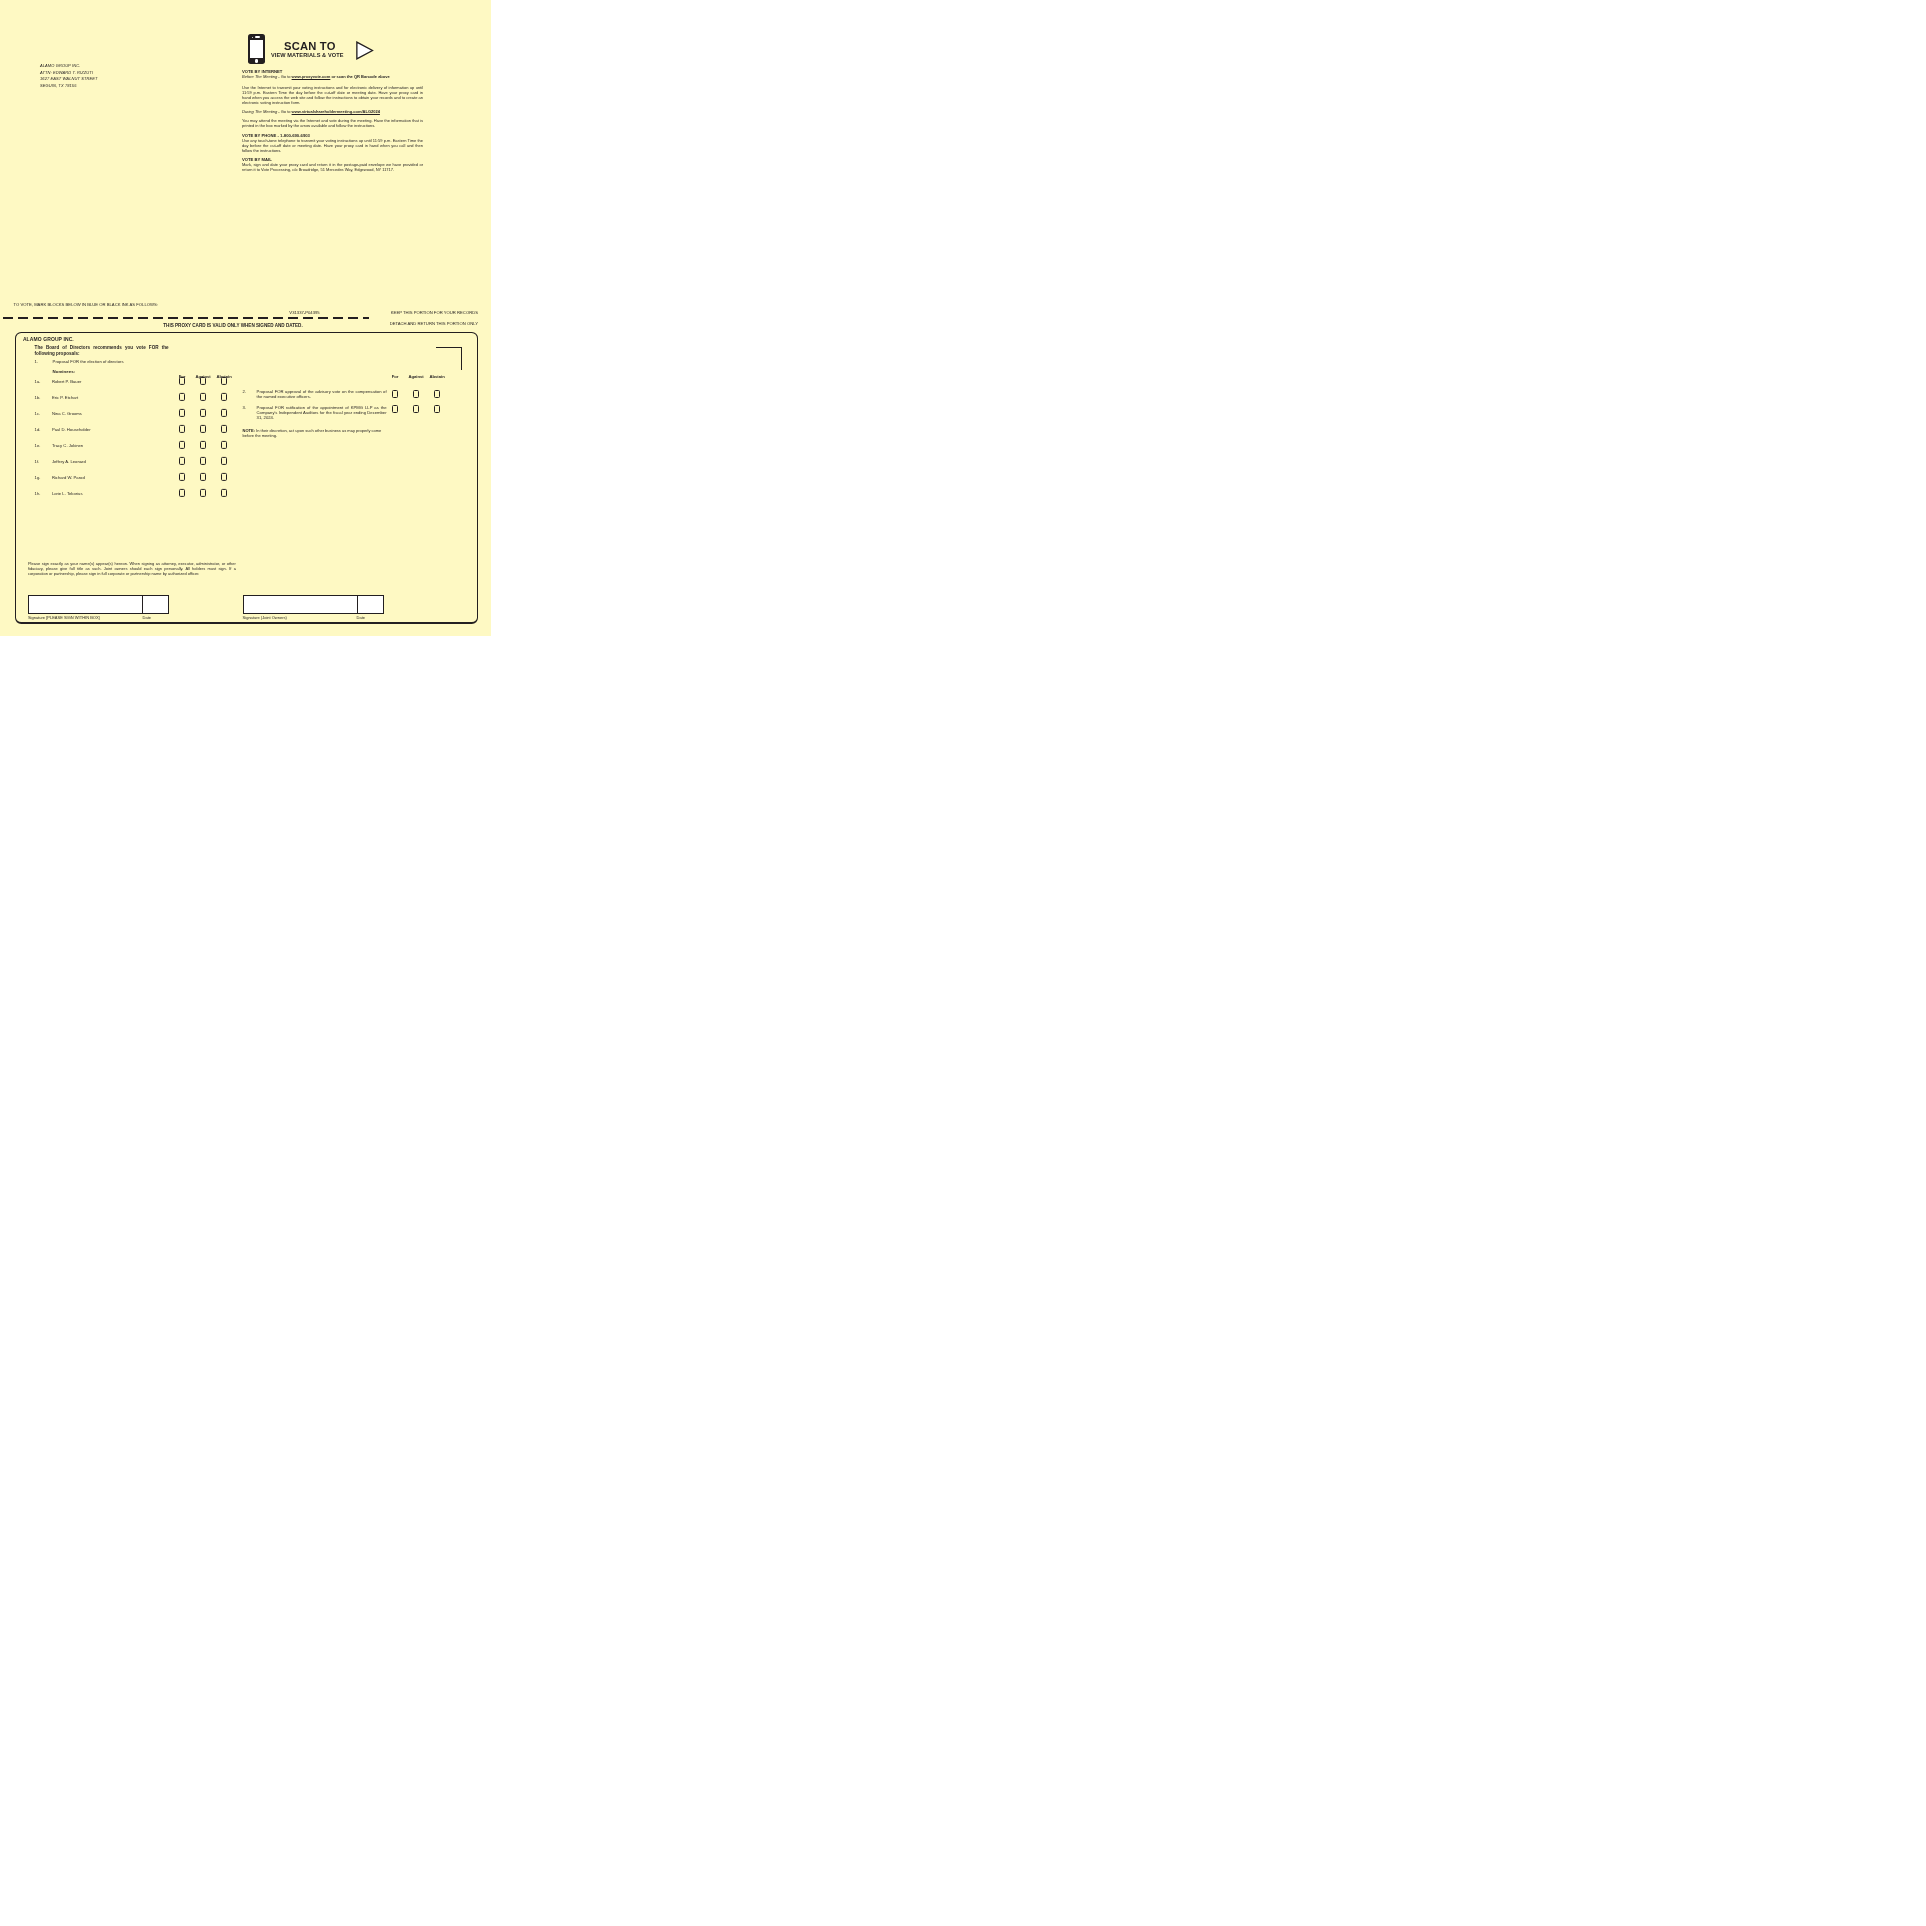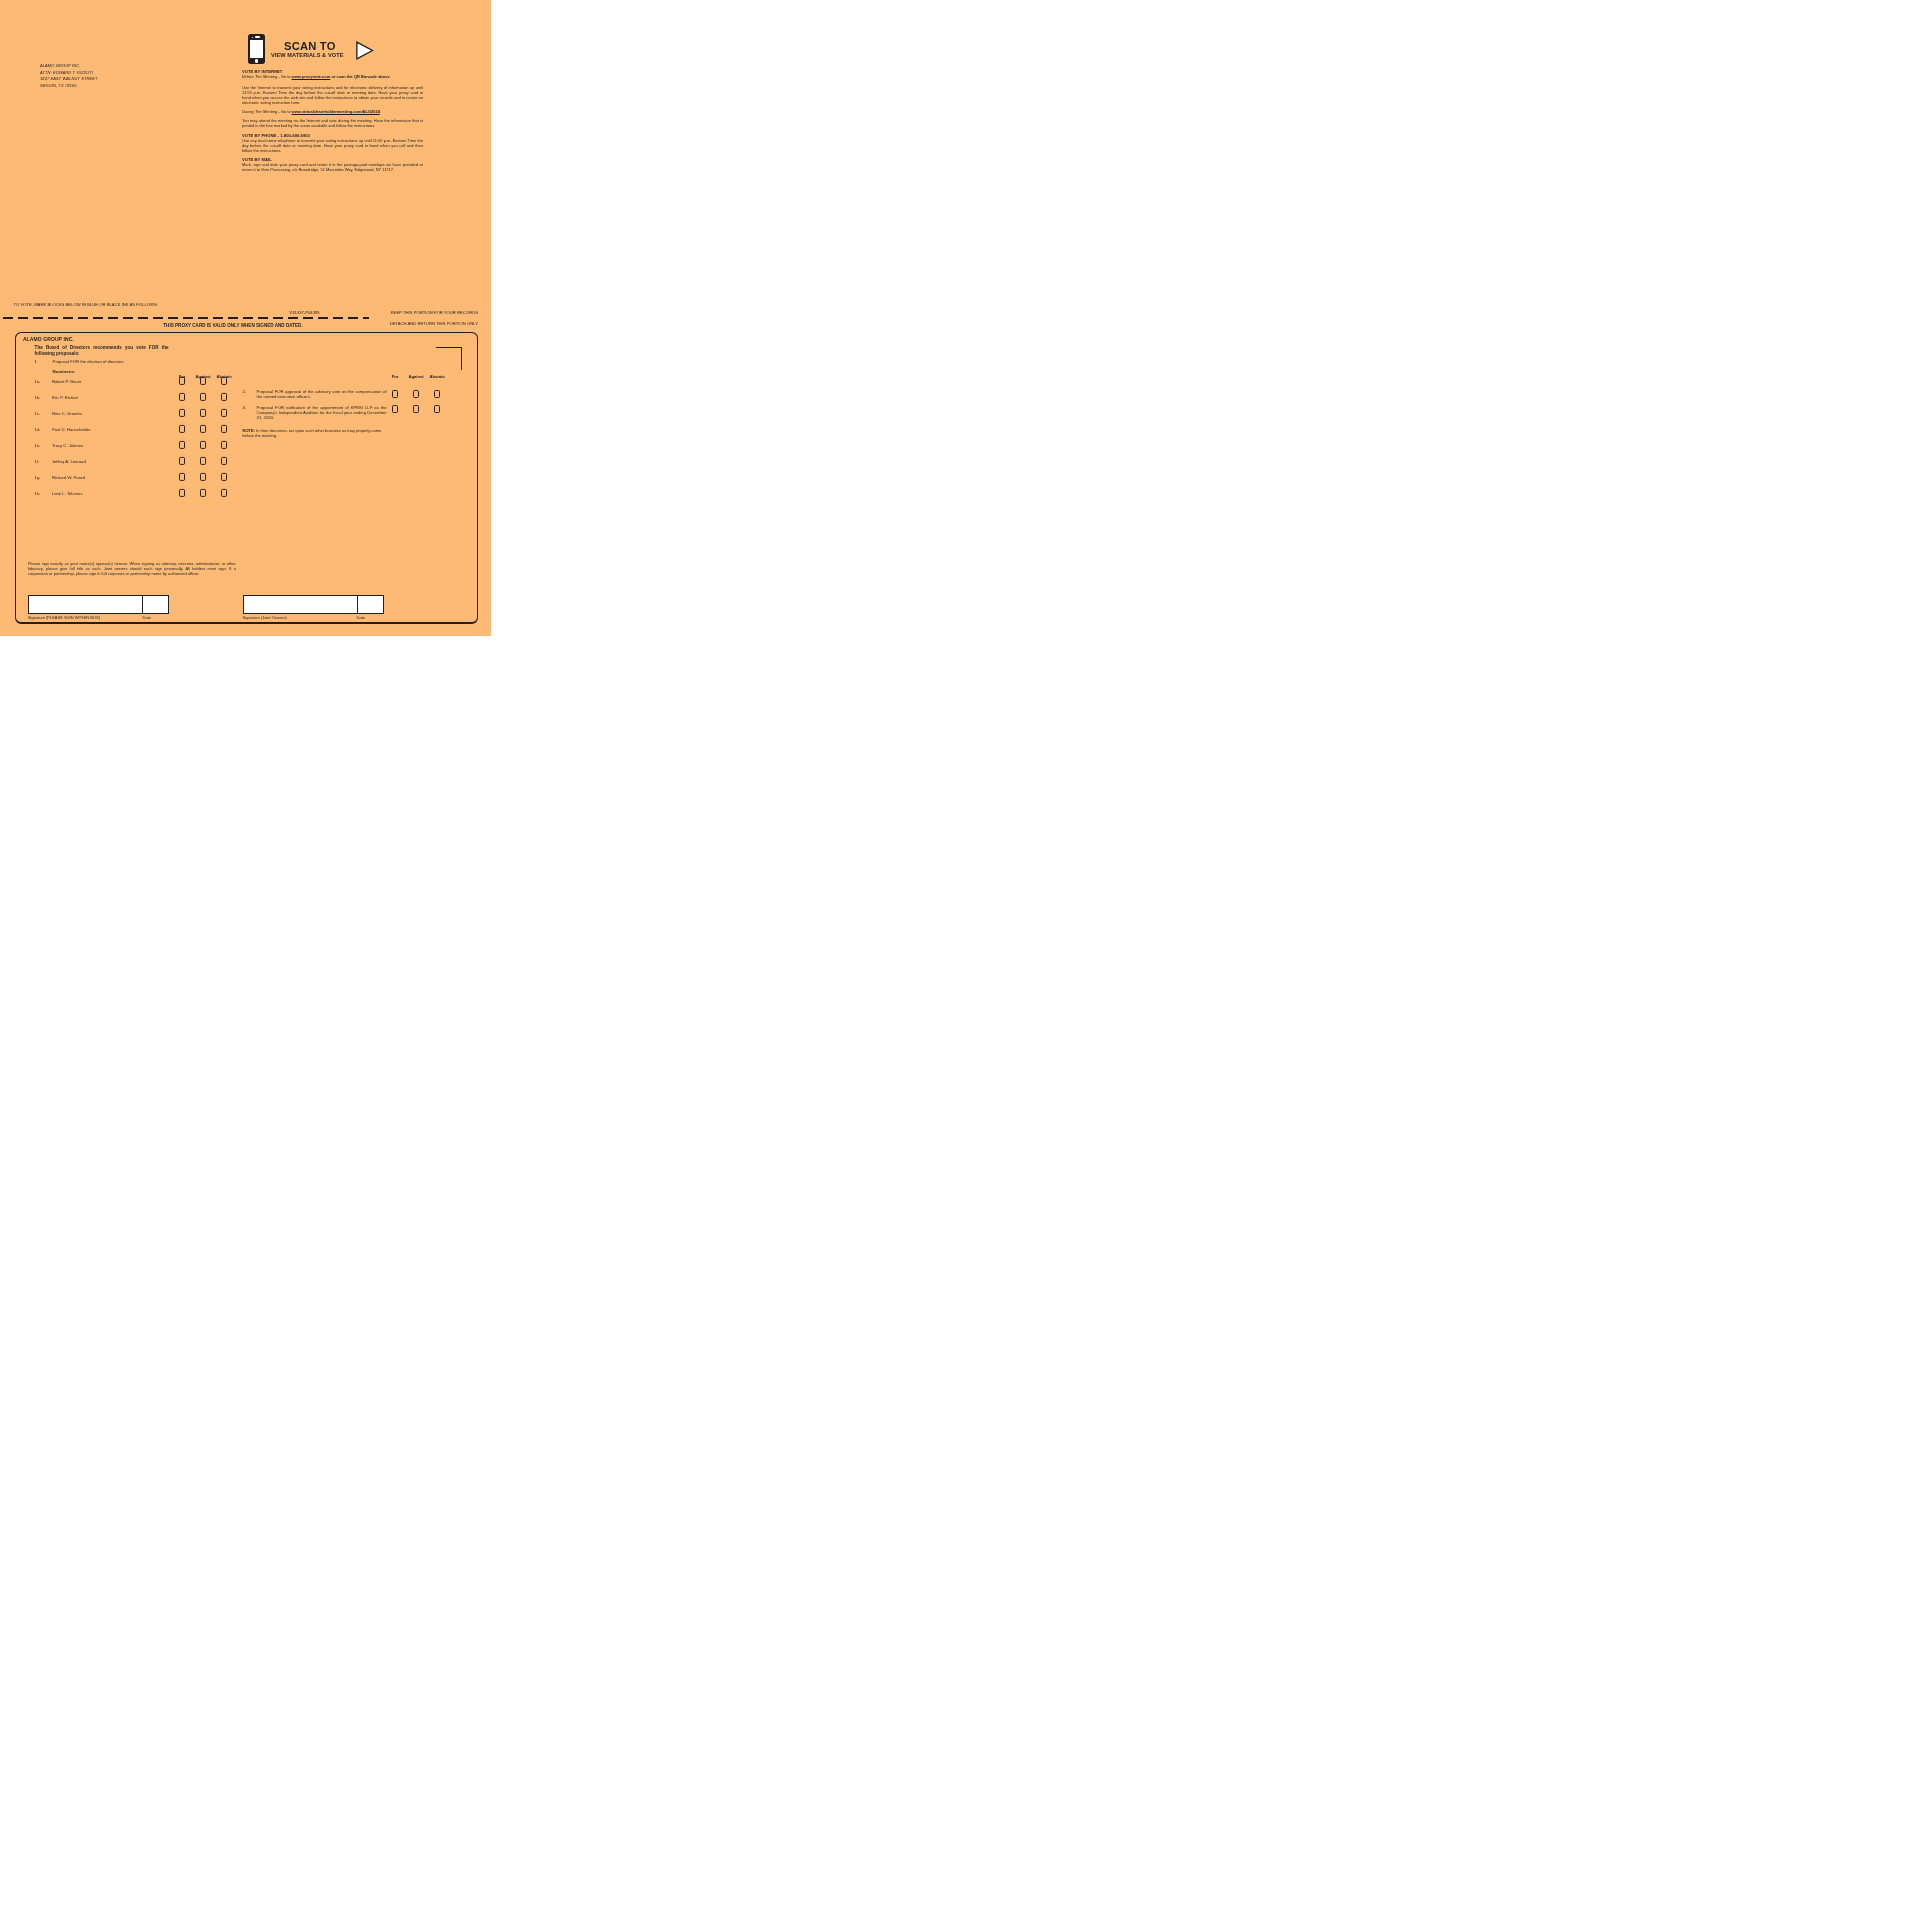--- a/index.html
+++ b/index.html
@@ -1,16 +1,16 @@
 <!DOCTYPE html>
 <html style="font-size:6.2px"><head>
 <meta charset="utf-8">
 <style>
   html,body{margin:0;padding:0;background:#fff;}
-  .page{position:relative;width:491px;height:636px;background:#fdba74;overflow:hidden;
+  .page{position:relative;width:491px;height:636px;background:#fef9c3;overflow:hidden;
         font-family:"Liberation Sans",sans-serif;color:#231f20;}
   .abs{position:absolute;}
   
   .addr{font-style:italic;font-size:4px;line-height:6.7px;letter-spacing:0.1px;}
   
   .phone{width:17px;height:30px;background:#231f20;border-radius:2.7px;}
   .phone .screen{position:absolute;left:1.9px;top:5.8px;width:13px;height:18px;background:#fff;}
   .phone .slot{position:absolute;left:6.5px;top:2.3px;width:5.4px;height:1.9px;background:#fff;border-radius:1.2px;}
   .phone .cam{position:absolute;left:3.9px;top:2.7px;width:1.2px;height:1.2px;background:#fff;border-radius:50%;}
   .phone .home{position:absolute;left:6.5px;top:25px;width:3.9px;height:3.5px;background:#fff;border-radius:50%;}

